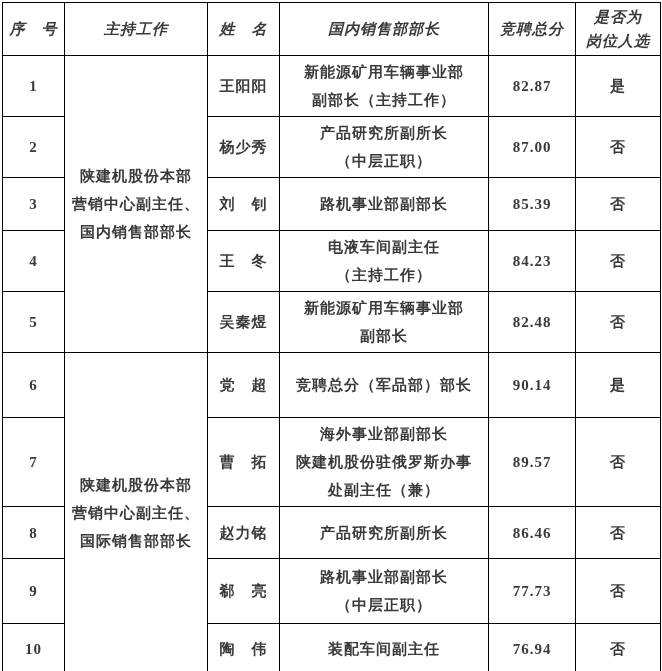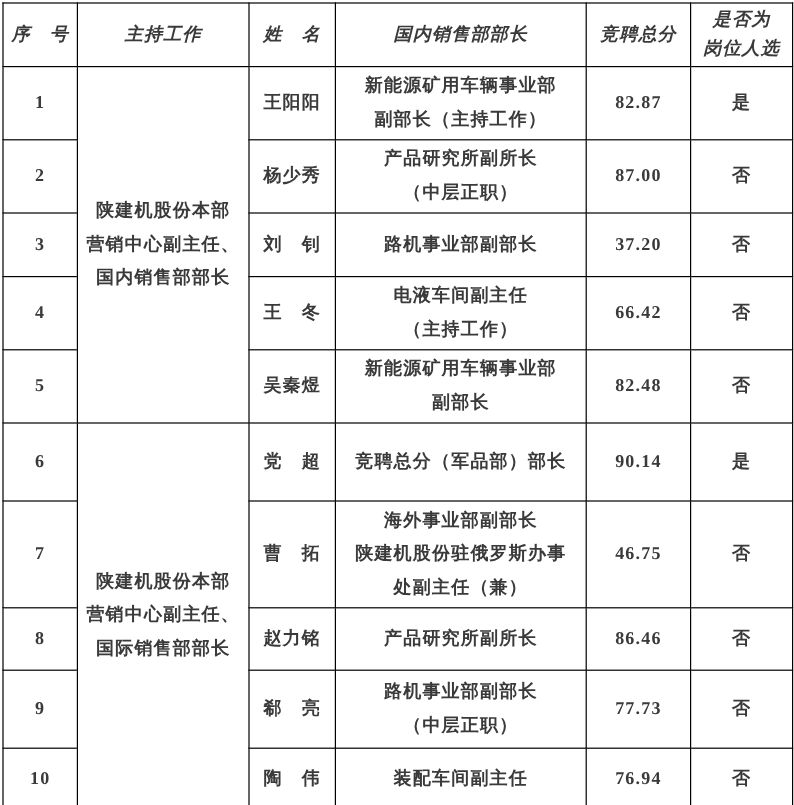--- a/index.html
+++ b/index.html
@@ -108,29 +108,29 @@
         <td class="cell-name">杨少秀</td>
         <td class="cell-current">产品研究所副所长
 （中层正职）</td>
         <td class="cell-score">87.00</td>
         <td class="cell-selected">否</td>
       </tr>
       <tr class="r3">
         <td class="cell-no">3</td>
         <td class="cell-name">刘　钊</td>
         <td class="cell-current">路机事业部副部长</td>
-        <td class="cell-score">37.20</td>
+        <td class="cell-score">85.39</td>
         <td class="cell-selected">否</td>
       </tr>
       <tr class="r4">
         <td class="cell-no">4</td>
         <td class="cell-name">王　冬</td>
         <td class="cell-current">电液车间副主任
 （主持工作）</td>
-        <td class="cell-score">66.42</td>
+        <td class="cell-score">84.23</td>
         <td class="cell-selected">否</td>
       </tr>
       <tr class="r5">
         <td class="cell-no">5</td>
         <td class="cell-name">吴秦煜</td>
         <td class="cell-current">新能源矿用车辆事业部
 副部长</td>
         <td class="cell-score">82.48</td>
         <td class="cell-selected">否</td>
       </tr>
@@ -143,21 +143,21 @@
         <td class="cell-current">竞聘总分（军品部）部长</td>
         <td class="cell-score">90.14</td>
         <td class="cell-selected">是</td>
       </tr>
       <tr class="r7">
         <td class="cell-no">7</td>
         <td class="cell-name">曹　拓</td>
         <td class="cell-current">海外事业部副部长
 陕建机股份驻俄罗斯办事
 处副主任（兼）</td>
-        <td class="cell-score">46.75</td>
+        <td class="cell-score">89.57</td>
         <td class="cell-selected">否</td>
       </tr>
       <tr class="r8">
         <td class="cell-no">8</td>
         <td class="cell-name">赵力铭</td>
         <td class="cell-current">产品研究所副所长</td>
         <td class="cell-score">86.46</td>
         <td class="cell-selected">否</td>
       </tr>
       <tr class="r9">

